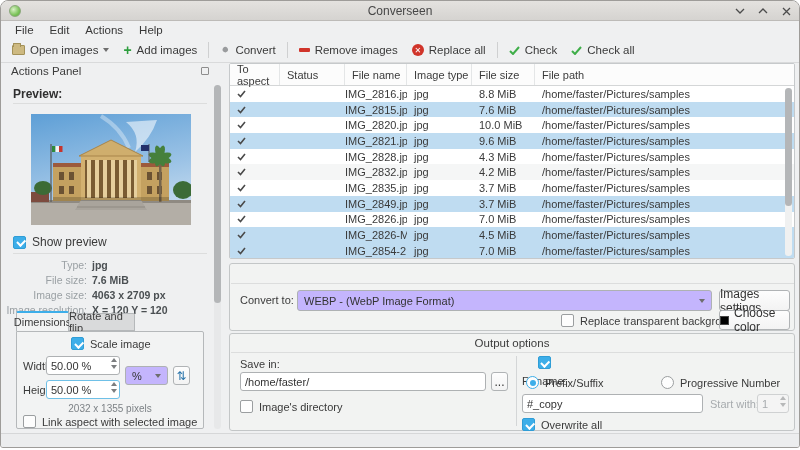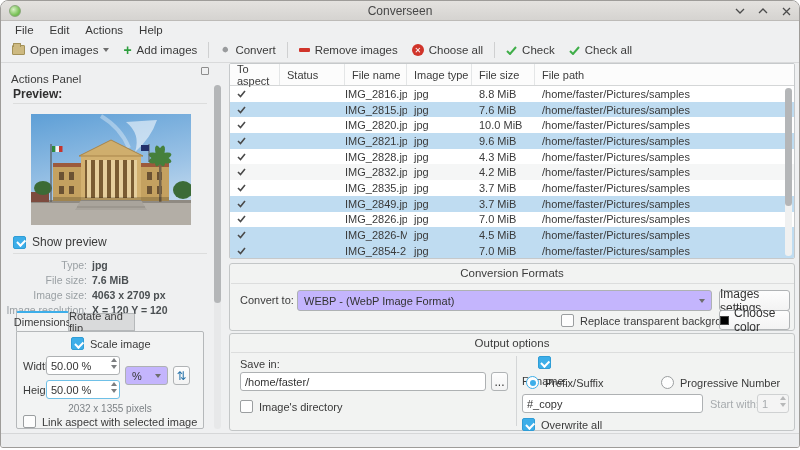--- a/index.html
+++ b/index.html
@@ -43,21 +43,21 @@
   .arr-down { width:0; height:0; border-left:3.5px solid transparent; border-right:3.5px solid transparent;
               border-top:4px solid #6e6e6e; }
 
   
   .dock { position:absolute; left:4px; top:62px; width:218px; height:370px; }
   .rightpane { position:absolute; left:228px; top:62px; width:566px; height:370px; }
   .statusbar { position:absolute; left:0; top:432px; width:100%; height:18px;
                background:#ecedee; border-top:1px solid #d6d7d8; }
 
   
-  .dock-title { position:absolute; left:6px; top:10px; color:#3c3c3c; font-size:11.5px;text-align:right; }
+  .dock-title { position:absolute; left:6px; top:2px; color:#3c3c3c; font-size:11.5px;text-align:right; }
   .detach-icon { position:absolute; right:14px; top:4px; width:8px; height:8px;
                  border:1px solid #8d8d8d; border-radius:1px; }
   .vscroll { position:absolute; border-radius:4px; background:#e7e8e9; }
   .vthumb { position:absolute; left:0; width:100%; border-radius:4px; background:#b4b6b8; }
   .preview-label { position:absolute; left:8px; top:24px; font-weight:bold; font-size:12px; color:#2f2f2f; }
   .hr { position:absolute; height:1px; background:#dcdddd; }
   .preview-img { position:absolute; left:26px; top:51px; width:160px; height:111px; }
   .cb { width:13px; height:13px; border:1px solid #9b9ea0; border-radius:2px; background:#fdfdfd;
         position:relative; flex:none; }
   .cb.checked { background:#3daee9; border-color:#2f9dd6; }
@@ -172,21 +172,21 @@
       <span class="i-gear">⚫</span>
       <span>Convert</span>
     </div>
     <div class="tsep"></div>
     <div class="tbtn">
       <span class="i-minus"></span>
       <span>Remove images</span>
     </div>
     <div class="tbtn">
       <span class="i-circle-x">✕</span>
-      <span>Choose all</span>
+      <span>Replace all</span>
     </div>
     <div class="tsep"></div>
     <div class="tbtn">
       <svg width="11" height="9">
           <path d="M1 5 L4 8 L10 1" stroke="#3fae49" stroke-width="2" fill="none"></path>
         </svg>
       <span>Check</span>
     </div>
     <div class="tbtn">
       <svg width="11" height="9">
@@ -456,21 +456,20 @@
             <div class="td c-size">7.0 MiB</div>
             <div class="td c-path">/home/faster/Pictures/samples</div>
           </div>
         </div>
       <div class="tscroll">
           <div class="vthumb"></div>
         </div>
     </div>
 
     <div class="groupbox" style="top:200px; height:68px;">
-      <div class="grouptitle">Conversion Formats</div>
       <div class="hr" style="left:1px; top:19px; width:563px;"></div>
       <div style="position:absolute; left:10px; top:30px; color:#3a3a3a;">Convert to:</div>
       <div class="combo" style="left:67px; top:26px; width:415px; height:21px;">
         <span>WEBP - (WebP Image Format)</span>
         <span class="arr-down"></span>
       </div>
       <div class="btn" style="position:absolute; left:489px; top:26px; width:71px; height:21px;">
         <span>Images settings</span>
       </div>
       <div class="cbrow" style="left:331px; top:50px;">

